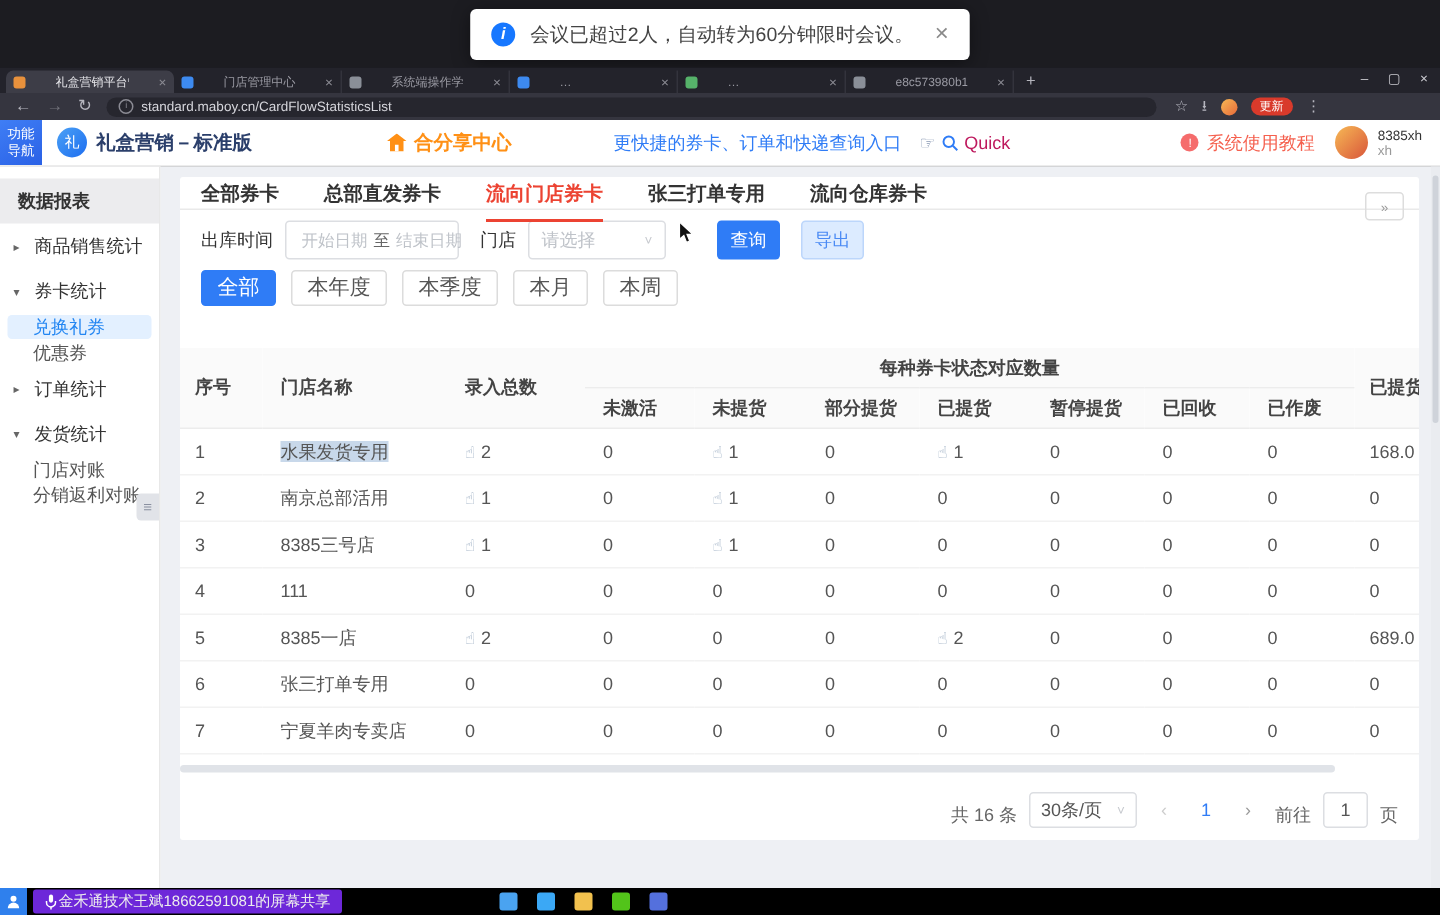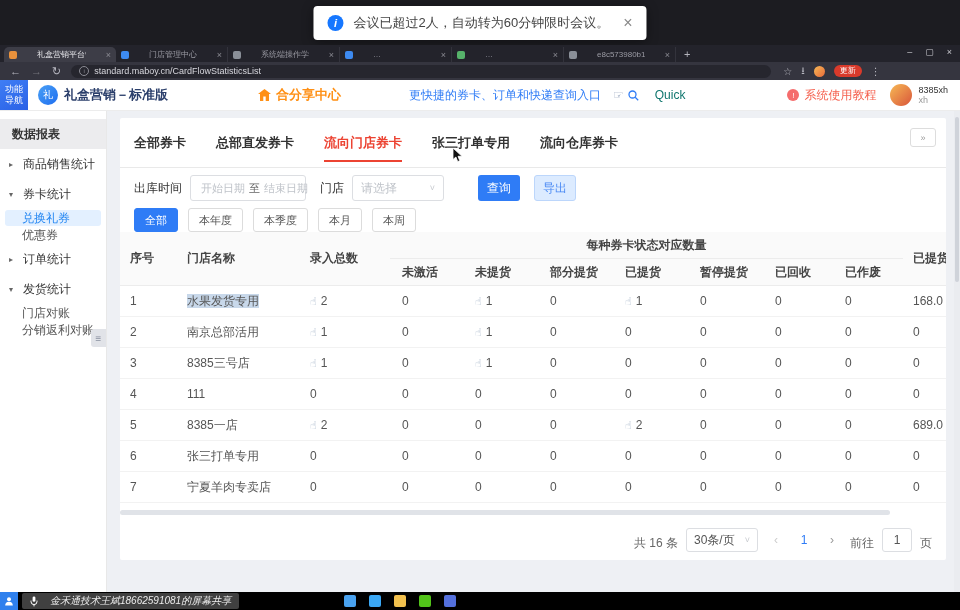--- a/index.html
+++ b/index.html
@@ -48,21 +48,21 @@
   .func-nav{width:28px;height:30px;background:linear-gradient(150deg,#3f7ef5,#2a61e6);color:#fff;
             font-size:9px;line-height:11px;text-align:center;display:flex;align-items:center;
             justify-content:center;padding:0 3px;box-sizing:border-box;flex:none;}
   .logo-ic{width:20px;height:20px;border-radius:50%;background:linear-gradient(135deg,#4aa0f5,#1e6ef0);
            color:#fff;font-size:10px;display:flex;align-items:center;justify-content:center;margin-left:10px;flex:none;}
   .brand{font-size:13px;font-weight:bold;color:#2b3f6b;margin-left:6px;white-space:nowrap;}
   .share-center{display:flex;align-items:center;gap:5px;margin-left:90px;color:#ff9015;font-weight:bold;
                 font-size:13px;white-space:nowrap;}
   .promo{margin-left:68px;color:#2f7cf6;font-size:12px;white-space:nowrap;}
   .hand-ic{color:#8b9bb5;font-size:12px;margin-left:12px;}
-  .quick{display:flex;align-items:center;gap:16px;color:#0f766e;font-size:12px;margin-left:4px;}
+  .quick{display:flex;align-items:center;gap:4px;color:#be185d;font-size:12px;margin-left:4px;}
   .tutorial{margin-left:auto;display:flex;gap:5px;color:#f5604e;font-size:12px;align-items:center;white-space:nowrap;}
   .tut-ic{width:12px;height:12px;border-radius:50%;background:#f56c6c;color:#fff;font-size:8px;
           display:flex;align-items:center;justify-content:center;}
   .avatar{width:22px;height:22px;border-radius:50%;background:linear-gradient(135deg,#f7b955,#d8553a);
           margin-left:14px;flex:none;}
   .username{margin:0 12px 0 6px;font-size:9px;color:#333;line-height:10px;}
   .username .sub{color:#999;}
 
   
   #workspace{position:absolute;top:111px;left:0;width:960px;height:481px;background:#eef0f4;}
@@ -78,21 +78,21 @@
   .caret{font-size:8px;color:#666;width:9px;flex:none;}
   .schild{height:16px;margin:1px 5px;display:flex;align-items:center;padding-left:17px;font-size:12px;
           color:#555;border-radius:3px;}
   .schild.active{background:#e3f0ff;color:#2386f2;}
   .side-handle{position:absolute;right:0;top:218px;width:15px;height:18px;background:#e1e3e8;
                border-radius:3px 0 0 3px;color:#8a90a0;font-size:10px;display:flex;align-items:center;
                justify-content:center;}
 
   
   #card{position:absolute;left:120px;top:7px;width:826px;height:442px;background:#fff;border-radius:2px;}
-  .tabsrow{height:50px;border-bottom:1px solid #e9e9e9;display:flex;align-items:center;
+  .tabsrow{height:22px;border-bottom:1px solid #e9e9e9;display:flex;align-items:center;
            padding-left:14px;gap:30px;position:relative;box-sizing:border-box;}
   .mtab{font-size:13px;color:#333;font-weight:600;position:relative;height:38px;display:flex;
         align-items:center;white-space:nowrap;}
   .mtab.active{color:#ec4332;}
   .mtab.active::after{content:"";position:absolute;left:0;right:0;bottom:0;height:2px;background:#ec4332;}
   .expand-btn{position:absolute;right:10px;top:10px;width:24px;height:17px;border:1px solid #ddd;
               border-radius:3px;color:#999;font-size:9px;display:flex;align-items:center;justify-content:center;}
   .cursor{position:absolute;left:332px;top:30px;z-index:5;}
 
   .filtersrow{height:40px;display:flex;align-items:center;padding-left:14px;font-size:12px;color:#333;}
@@ -105,21 +105,21 @@
   .selectbox{width:92px;height:26px;border:1px solid #dcdee2;border-radius:3px;display:flex;
              align-items:center;justify-content:space-between;padding:0 8px;margin-left:8px;
              color:#bfc3c9;font-size:12px;box-sizing:border-box;}
   .chev{color:#c6c9ce;font-size:9px;}
   .btn{width:42px;height:26px;border-radius:3px;font-size:12px;display:flex;align-items:center;
        justify-content:center;box-sizing:border-box;}
   .btn-primary{background:#2f7cf6;color:#fff;margin-left:34px;}
   .btn-export{background:#dcebff;color:#4a8af4;border:1px solid #bcd6fb;margin-left:14px;}
 
   .quickrow{height:30px;display:flex;align-items:flex-start;padding-left:14px;gap:10px;}
-  .chip{height:22px;padding:0 10px;border-radius:3px;font-size:11px;display:flex;align-items:center;
+  .chip{height:22px;padding:0 10px;border-radius:3px;font-size:14px;display:flex;align-items:center;
         border:1px solid #dcdcdc;color:#555;background:#fff;white-space:nowrap;}
   .chip.active{background:#2f7cf6;color:#fff;border-color:#2f7cf6;}
 
   
   .twrap{position:absolute;left:0;top:114px;width:826px;height:276px;overflow:hidden;}
   table{border-collapse:collapse;width:878px;table-layout:fixed;font-size:12px;color:#555;}
   thead th{background:#fafafa;font-weight:600;color:#444;height:26px;text-align:left;
            padding:0 0 0 12px;border-bottom:1px solid #ececec;overflow:hidden;white-space:nowrap;}
   thead th.gh{text-align:center;padding-left:0;}
   td{height:30px;border-bottom:1px solid #f2f2f2;padding:0 0 0 12px;overflow:hidden;white-space:nowrap;}
@@ -139,22 +139,22 @@
   .pnum{width:20px;height:24px;display:flex;align-items:center;justify-content:center;color:#2f7cf6;}
   .pnext{color:#999;}
   .goto-input{width:30px;height:24px;border:1px solid #dcdee2;border-radius:3px;display:flex;
               align-items:center;justify-content:center;color:#555;box-sizing:border-box;}
 
   
   #sharebar{position:absolute;left:0;top:592px;width:960px;height:18px;background:#000;
             display:flex;align-items:center;}
   .share-avatar{width:18px;height:18px;background:#2f80ed;display:flex;align-items:center;
                 justify-content:center;flex:none;}
-  .share-pill{display:flex;align-items:center;gap:12px;background:#404040;height:16px;border-radius:2px;
-              padding:0 8px;margin-left:4px;font-style:italic;}
+  .share-pill{display:flex;align-items:center;gap:1px;background:#6d28d9;height:16px;border-radius:2px;
+              padding:0 8px;margin-left:4px;}
   .share-text{color:#ededed;font-size:10px;white-space:nowrap;}
   .taskicons{display:flex;align-items:center;gap:13px;margin-left:105px;}
   .tico{width:12px;height:12px;border-radius:2px;}
 </style>
 </head>
 <body>
 
 <div id="screen">
 
   <div id="meeting-bar">

